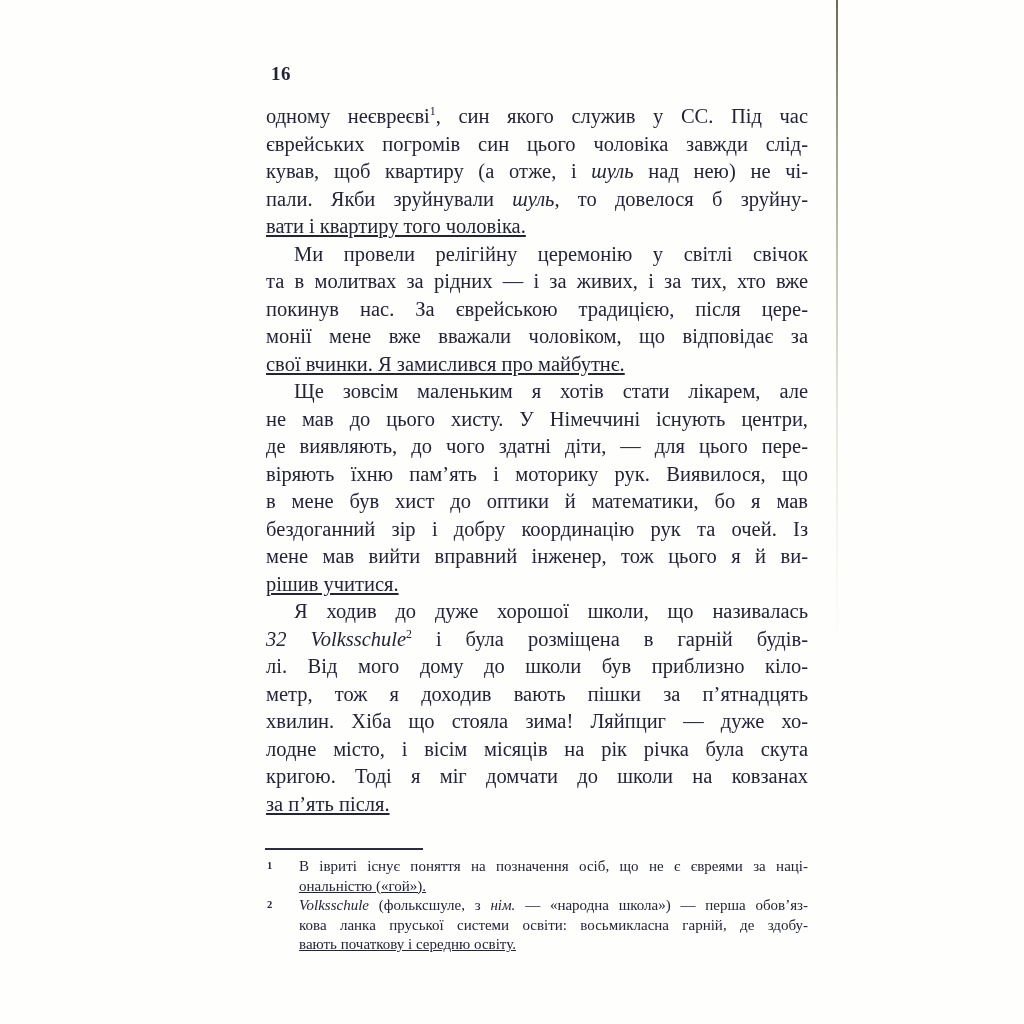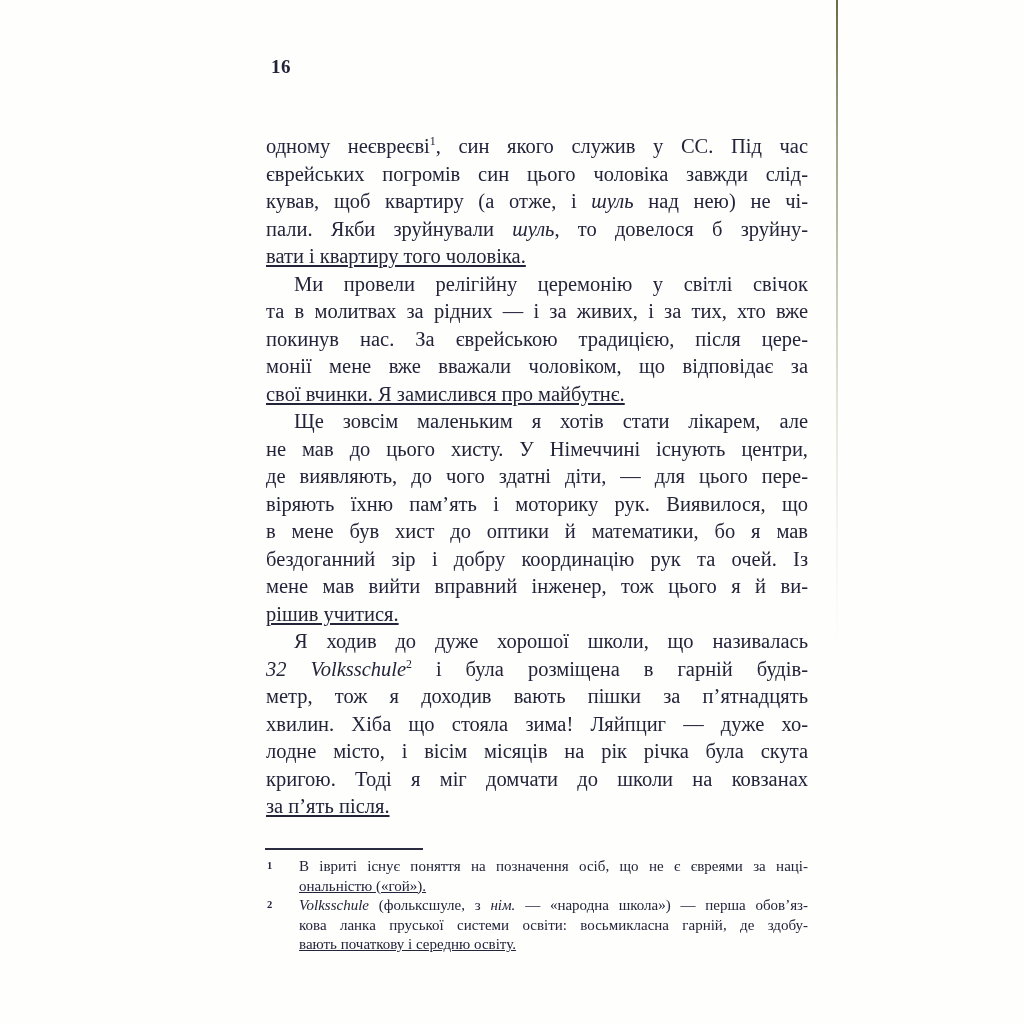--- a/index.html
+++ b/index.html
@@ -14,29 +14,29 @@
     color:var(--ink);
   }
   .page{
     position:relative;
     width:1024px;height:1024px;
     background:var(--bg);
     overflow:hidden;
   }
   .page-number{
     position:absolute;
-    left:271px;top:56px;
+    left:271px;top:63px;
     font-size:19px;
     font-weight:bold;
     letter-spacing:0.5px;
     color:var(--ink);
   }
   .body-text{
     position:absolute;
-    left:266px;top:133px;
+    left:266px;top:103px;
     width:542px;
     font-size:20.5px;
     line-height:27.5px;
     color:var(--ink);
   }
   .line{
     text-align:justify;
     text-align-last:justify;
     white-space:normal;
   }
@@ -111,20 +111,21 @@
         <div class="line"><span>де виявляють, до чого здатні діти, — для цього пере-</span></div>
         <div class="line"><span>віряють їхню пам’ять і моторику рук. Виявилося, що</span></div>
         <div class="line"><span>в мене був хист до оптики й математики, бо я мав</span></div>
         <div class="line"><span>бездоганний зір і добру координацію рук та очей. Із</span></div>
         <div class="line"><span>мене мав вийти вправний інженер, тож цього я й ви-</span></div>
         <div class="line last"><span>рішив учитися.</span></div>
       </div>
       <div>
         <div class="line indent"><span>Я ходив до дуже хорошої школи, що називалась</span></div>
         <div class="line"><span class="seg-i">32 Volksschule</span><span class="seg-sup">2</span><span> і була розміщена в гарній будів-</span></div>
+        <div class="line"><span>лі. Від мого дому до школи був приблизно кіло-</span></div>
         <div class="line"><span>метр, тож я доходив вають пішки за п’ятнадцять</span></div>
         <div class="line"><span>хвилин. Хіба що стояла зима! Ляйпциг — дуже хо-</span></div>
         <div class="line"><span>лодне місто, і вісім місяців на рік річка була скута</span></div>
         <div class="line"><span>кригою. Тоді я міг домчати до школи на ковзанах</span></div>
         <div class="line last"><span>за п’ять після.</span></div>
       </div>
     </div>
   <div class="footnote-rule"></div>
   <div class="footnotes" id="footnotes">
       <div class="footnote">

